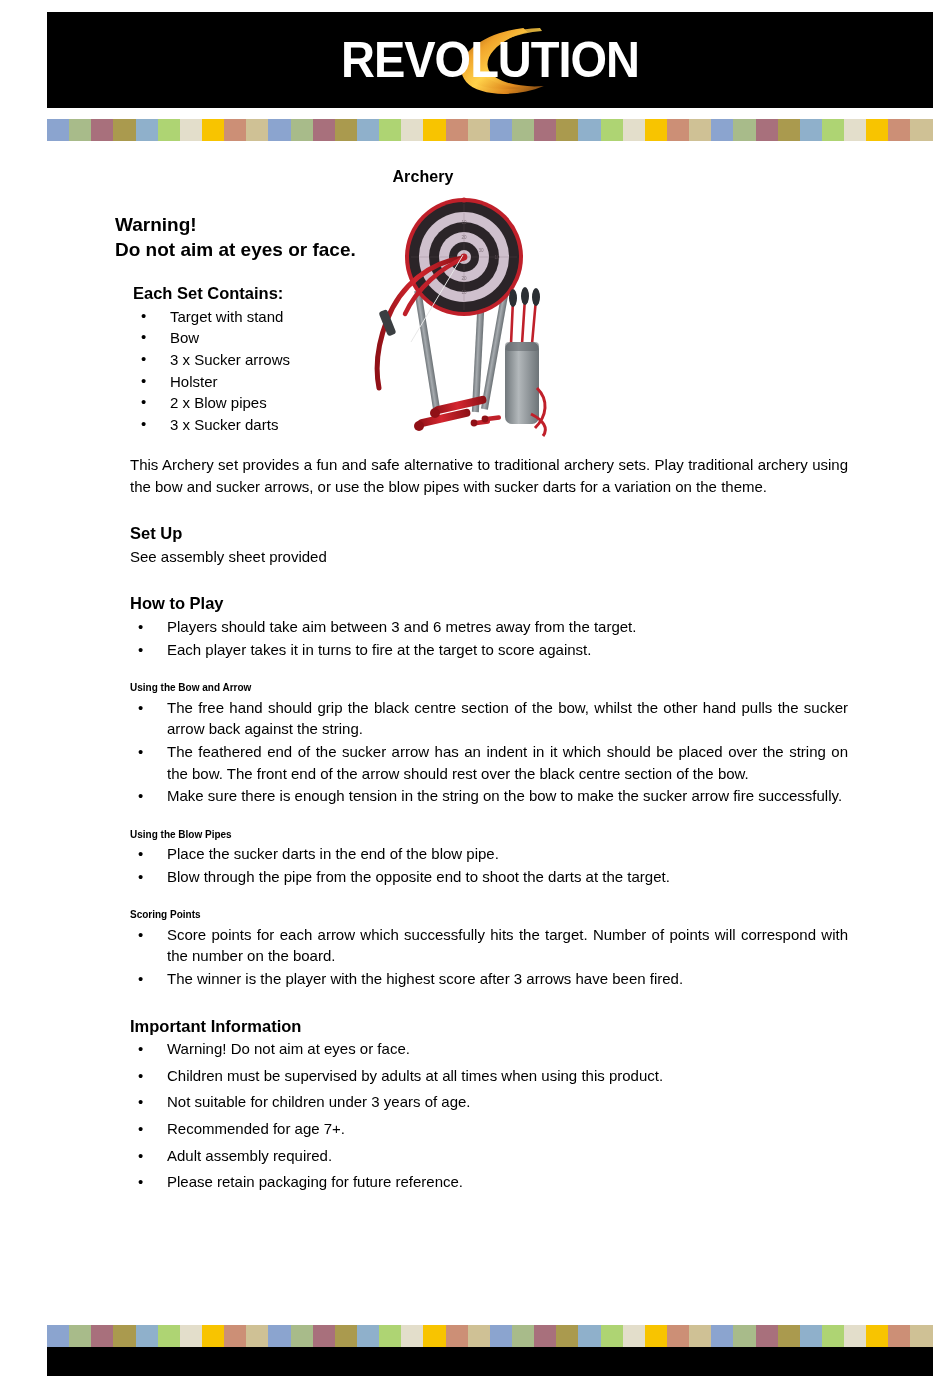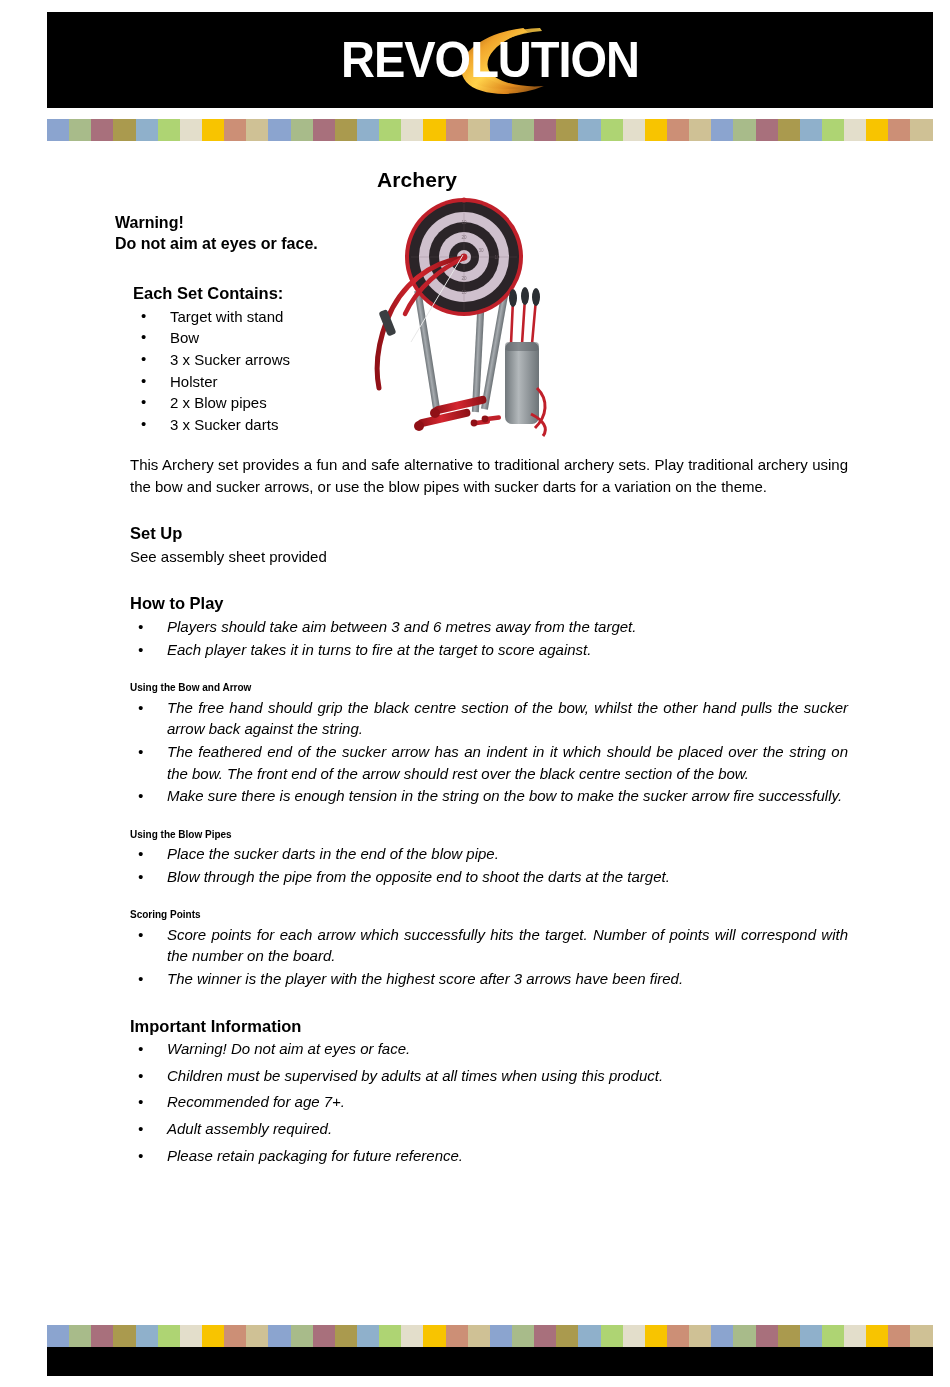--- a/index.html
+++ b/index.html
@@ -75,36 +75,36 @@
   
   .content {
     position: absolute;
     left: 0;
     top: 150px;
     width: 950px;
   }
 
   .doc-title {
     text-align: center;
-    font-size: 21px;
+    font-size: 16px;
     font-weight: bold;
     letter-spacing: 0.1px;
     margin: 0;
-    padding: 0 0 0 2px;
+    padding: 0 0 0 8px;
     position: absolute;
     left: 0;
     top: 18px;
     width: 830px;
   }
 
   .warning {
     position: absolute;
     left: 115px;
     top: 62px;
-    font-size: 16px;
+    font-size: 19px;
     font-weight: bold;
     line-height: 1.33;
     white-space: pre-line;
   }
 
   .contains-block {
     position: absolute;
     left: 133px;
     top: 134px;
     width: 260px;
@@ -168,21 +168,20 @@
   h3.sub-head {
     font-size: 10px;
     font-weight: bold;
     margin: 22px 0 2px 0;
     line-height: 1.25;
   }
   ul.body-bullets {
     margin: 0;
     padding: 0;
     list-style: none;
-    font-style: italic;
   }
   ul.body-bullets > li {
     position: relative;
     padding-left: 37px;
     font-size: 15px;
     line-height: 21.6px;
     text-align: justify;
     margin-bottom: 1px;
   }
   ul.body-bullets > li::before {
@@ -403,20 +402,21 @@
           </ul>
           <h3 class="sub-head">Scoring Points</h3>
           <ul class="body-bullets">
             <li>Score points for each arrow which successfully hits the target. Number of points will correspond with the number on the board.</li>
             <li>The winner is the player with the highest score after 3 arrows have been fired.</li>
           </ul>
           <h2 class="sec-head">Important Information</h2>
           <ul class="body-bullets loose">
             <li>Warning! Do not aim at eyes or face.</li>
             <li>Children must be supervised by adults at all times when using this product.</li>
+            <li>Not suitable for children under 3 years of age.</li>
             <li>Recommended for age 7+.</li>
             <li>Adult assembly required.</li>
             <li>Please retain packaging for future reference.</li>
           </ul>
         </div>
     </div>
 
   </div>
 
   <div class="stripe stripe-footer" id="stripe-footer">

